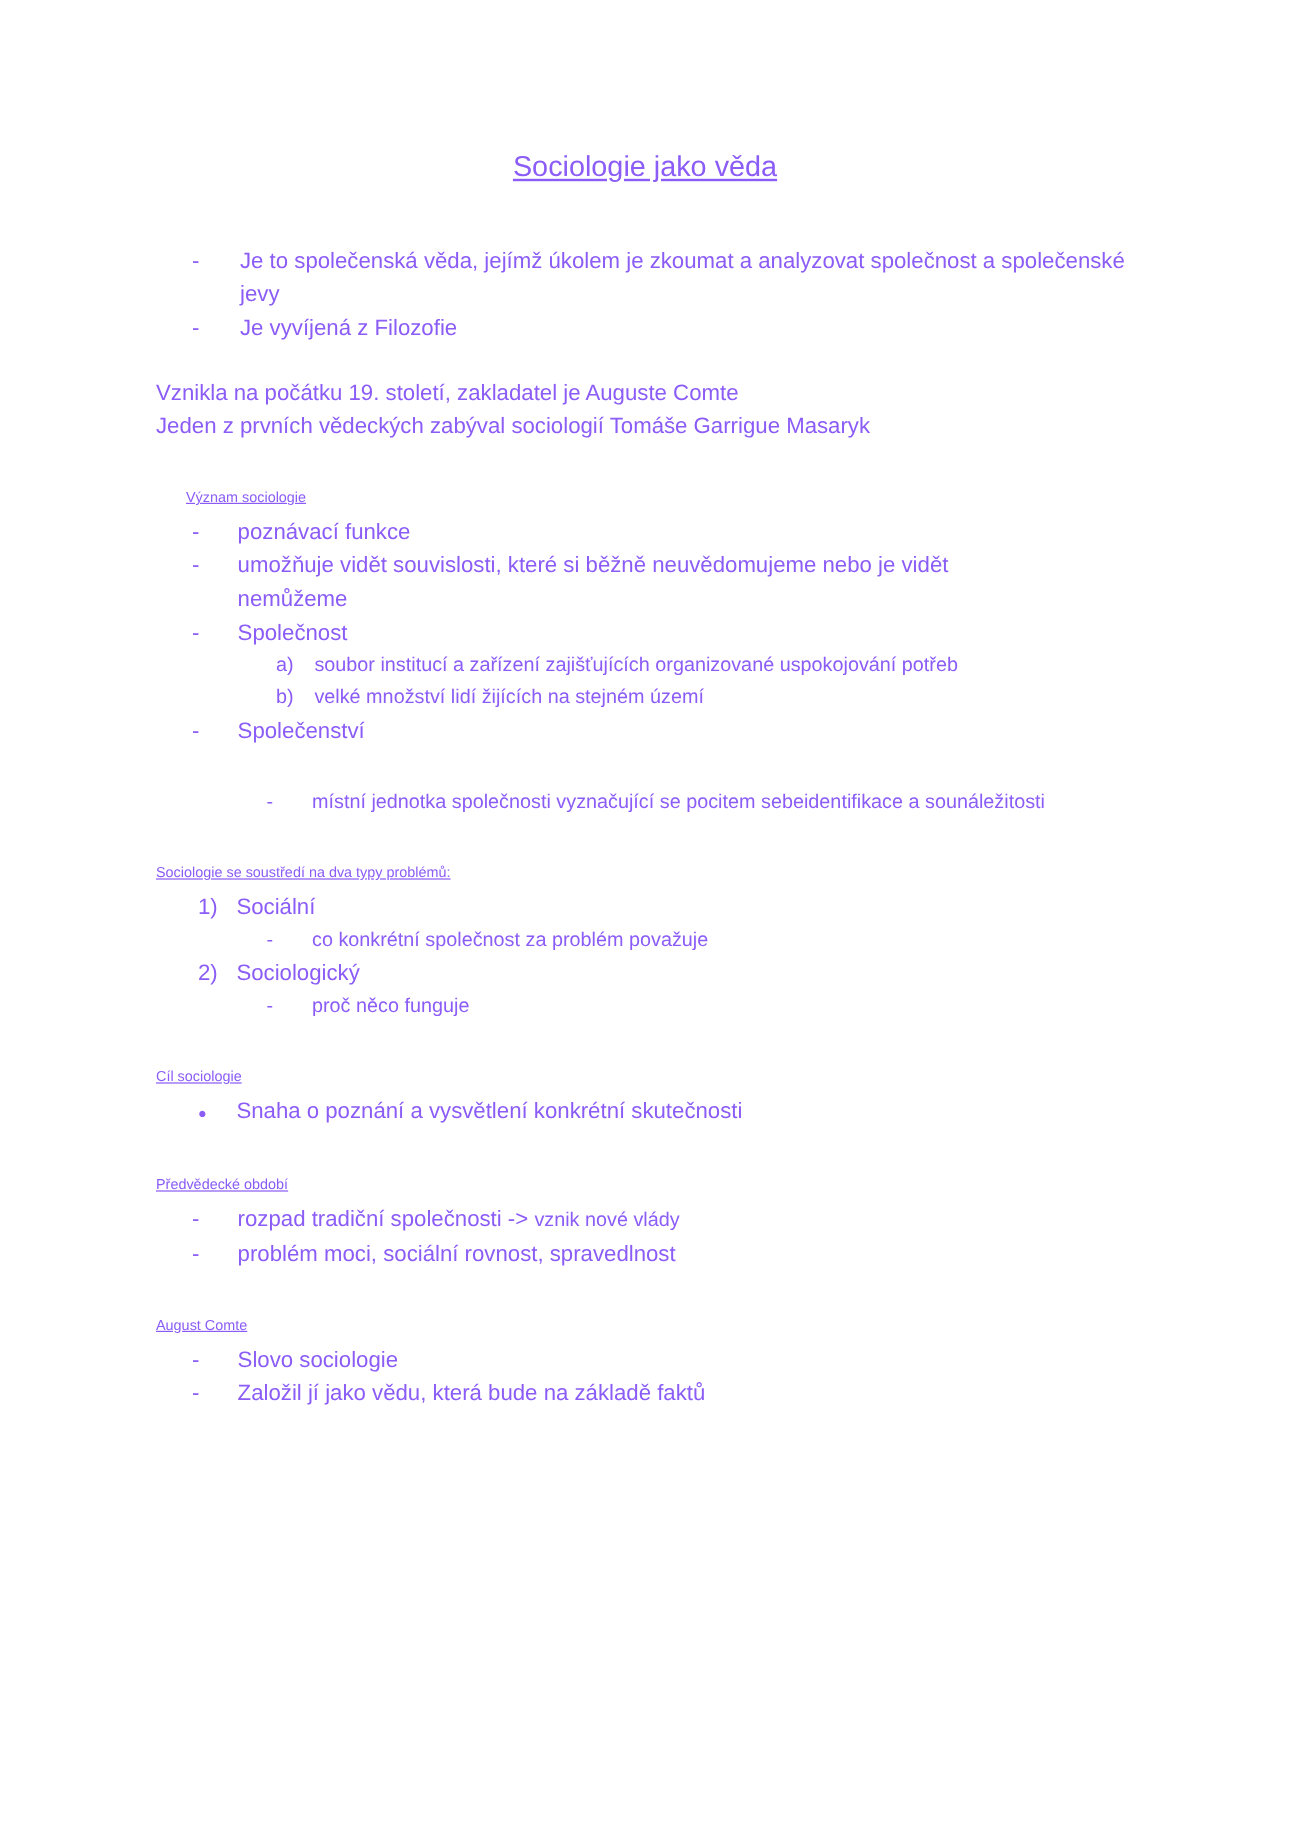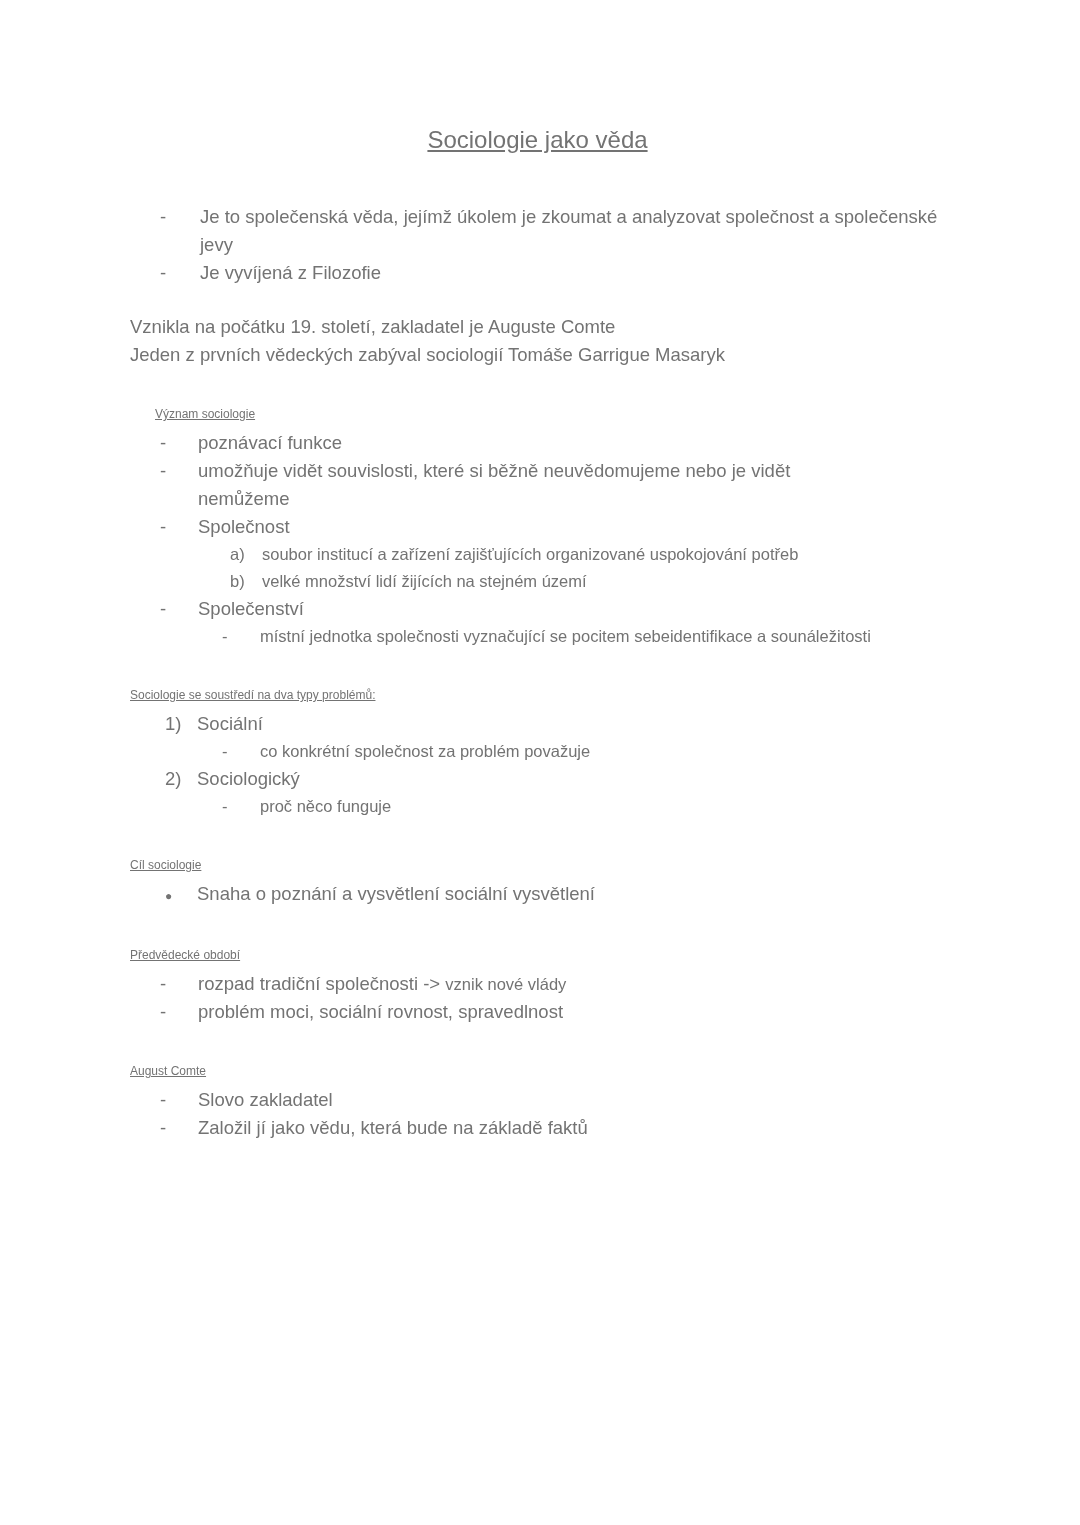--- a/index.html
+++ b/index.html
@@ -6,21 +6,21 @@
     margin: 0;
     padding: 0;
     background: #ffffff;
   }
   .page {
     position: relative;
     width: 1080px;
     height: 1525px;
     background: #ffffff;
     font-family: "Liberation Sans", sans-serif;
-    color: #737373;
+    color: #8b5cf6;
     overflow: hidden;
   }
   .content {
     padding: 125px 135px 0 130px;
     font-size: 18.5px;
     line-height: 28px;
   }
   .title {
     margin: 0 0 48px 0;
     text-align: center;
@@ -62,21 +62,21 @@
     line-height: 27px;
   }
   .small-inline {
     font-size: 16.5px;
     text-align: right;
   }
   .bullet-glyph {
     font-size: 12px;
   }
   .w640 { max-width: 640px; }
-  .w620 { max-width: 620px; }
+  .w620 { max-width: 620px; margin-top: 32px; }
   .text { min-width: 0; }
 </style>
 </head>
 <body>
 
 <div class="page">
   <div class="content">
 
     <h1 class="title">Sociologie jako věda</h1>
 
@@ -149,41 +149,41 @@
       <div class="row ml92 small">
         <span class="marker m38">-</span>
         <span class="text">proč něco funguje</span>
       </div>
     </div>
 
     <h2 class="heading">Cíl sociologie</h2>
     <div class="list">
       <div class="row ml35">
         <span class="marker m32 bullet-glyph">●</span>
-        <span class="text">Snaha o poznání a vysvětlení sociální vysvětlení</span>
+        <span class="text">Snaha o poznání a vysvětlení konkrétní skutečnosti</span>
       </div>
     </div>
 
     <h2 class="heading">Předvědecké období</h2>
     <div class="list">
       <div class="row ml30">
         <span class="marker m38">-</span>
         <span class="text"><span>rozpad tradiční společnosti -&gt; </span><span class="small-inline">vznik nové vlády</span></span>
       </div>
       <div class="row ml30">
         <span class="marker m38">-</span>
         <span class="text">problém moci, sociální rovnost, spravedlnost</span>
       </div>
     </div>
 
     <h2 class="heading">August Comte</h2>
     <div class="list">
       <div class="row ml30">
         <span class="marker m38">-</span>
-        <span class="text">Slovo zakladatel</span>
+        <span class="text">Slovo sociologie</span>
       </div>
       <div class="row ml30">
         <span class="marker m38">-</span>
         <span class="text">Založil jí jako vědu, která bude na základě faktů</span>
       </div>
     </div>
 
   </div>
 </div>
 

